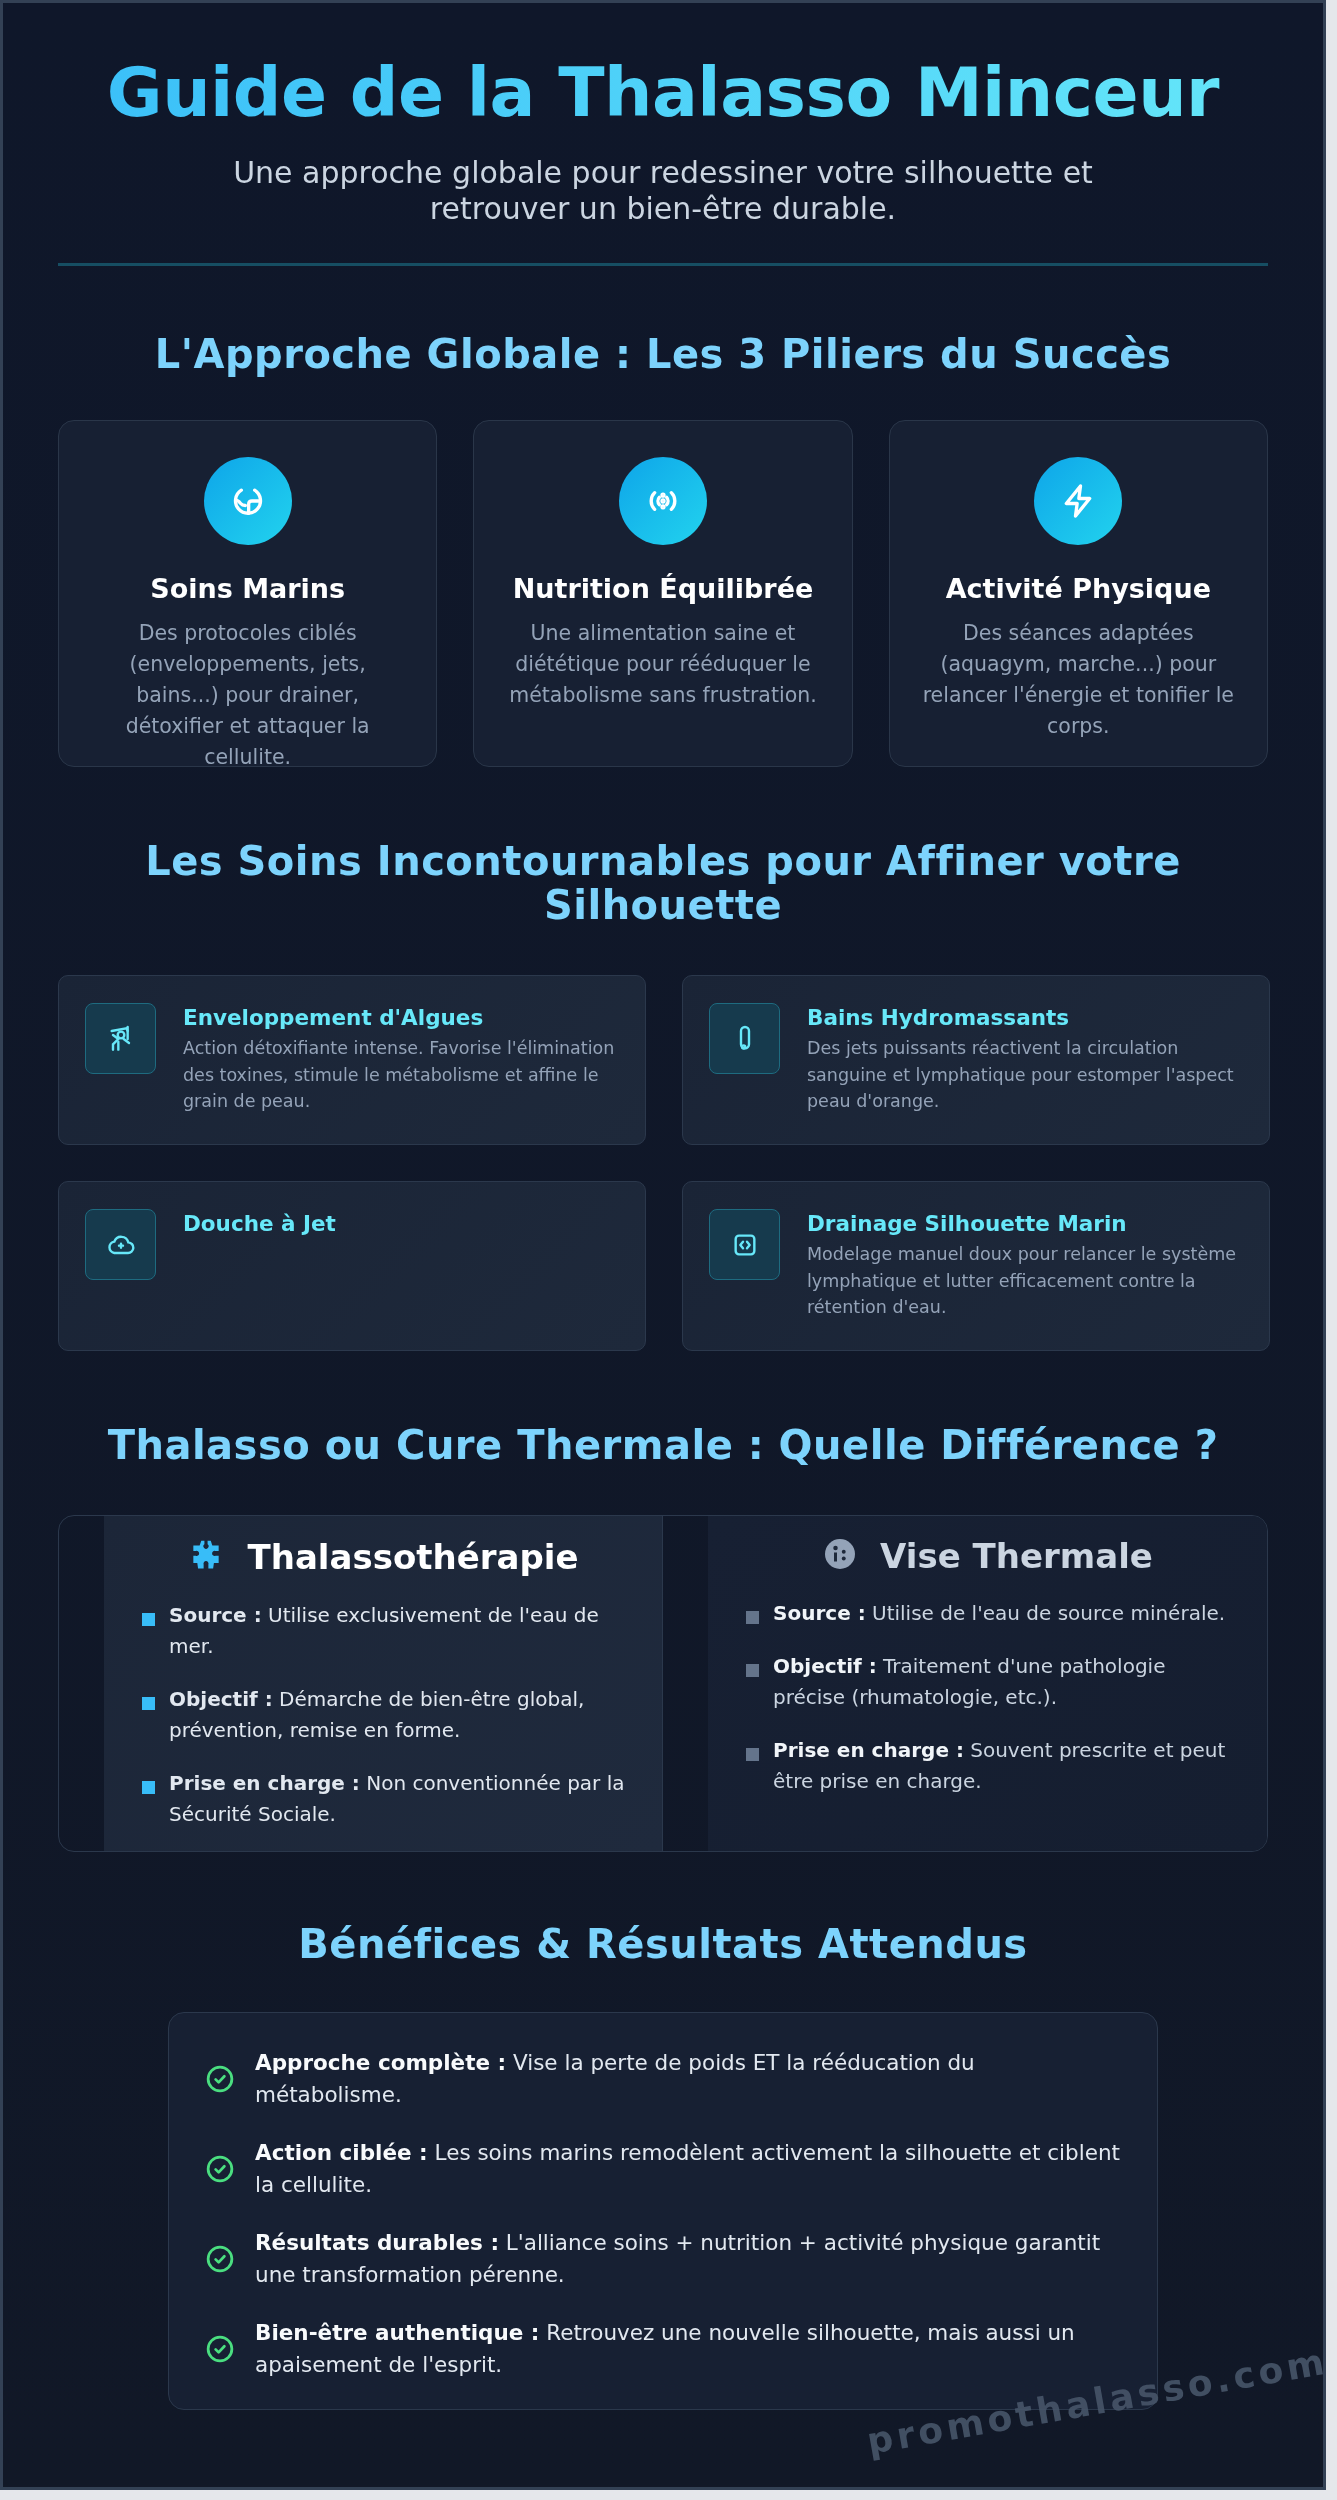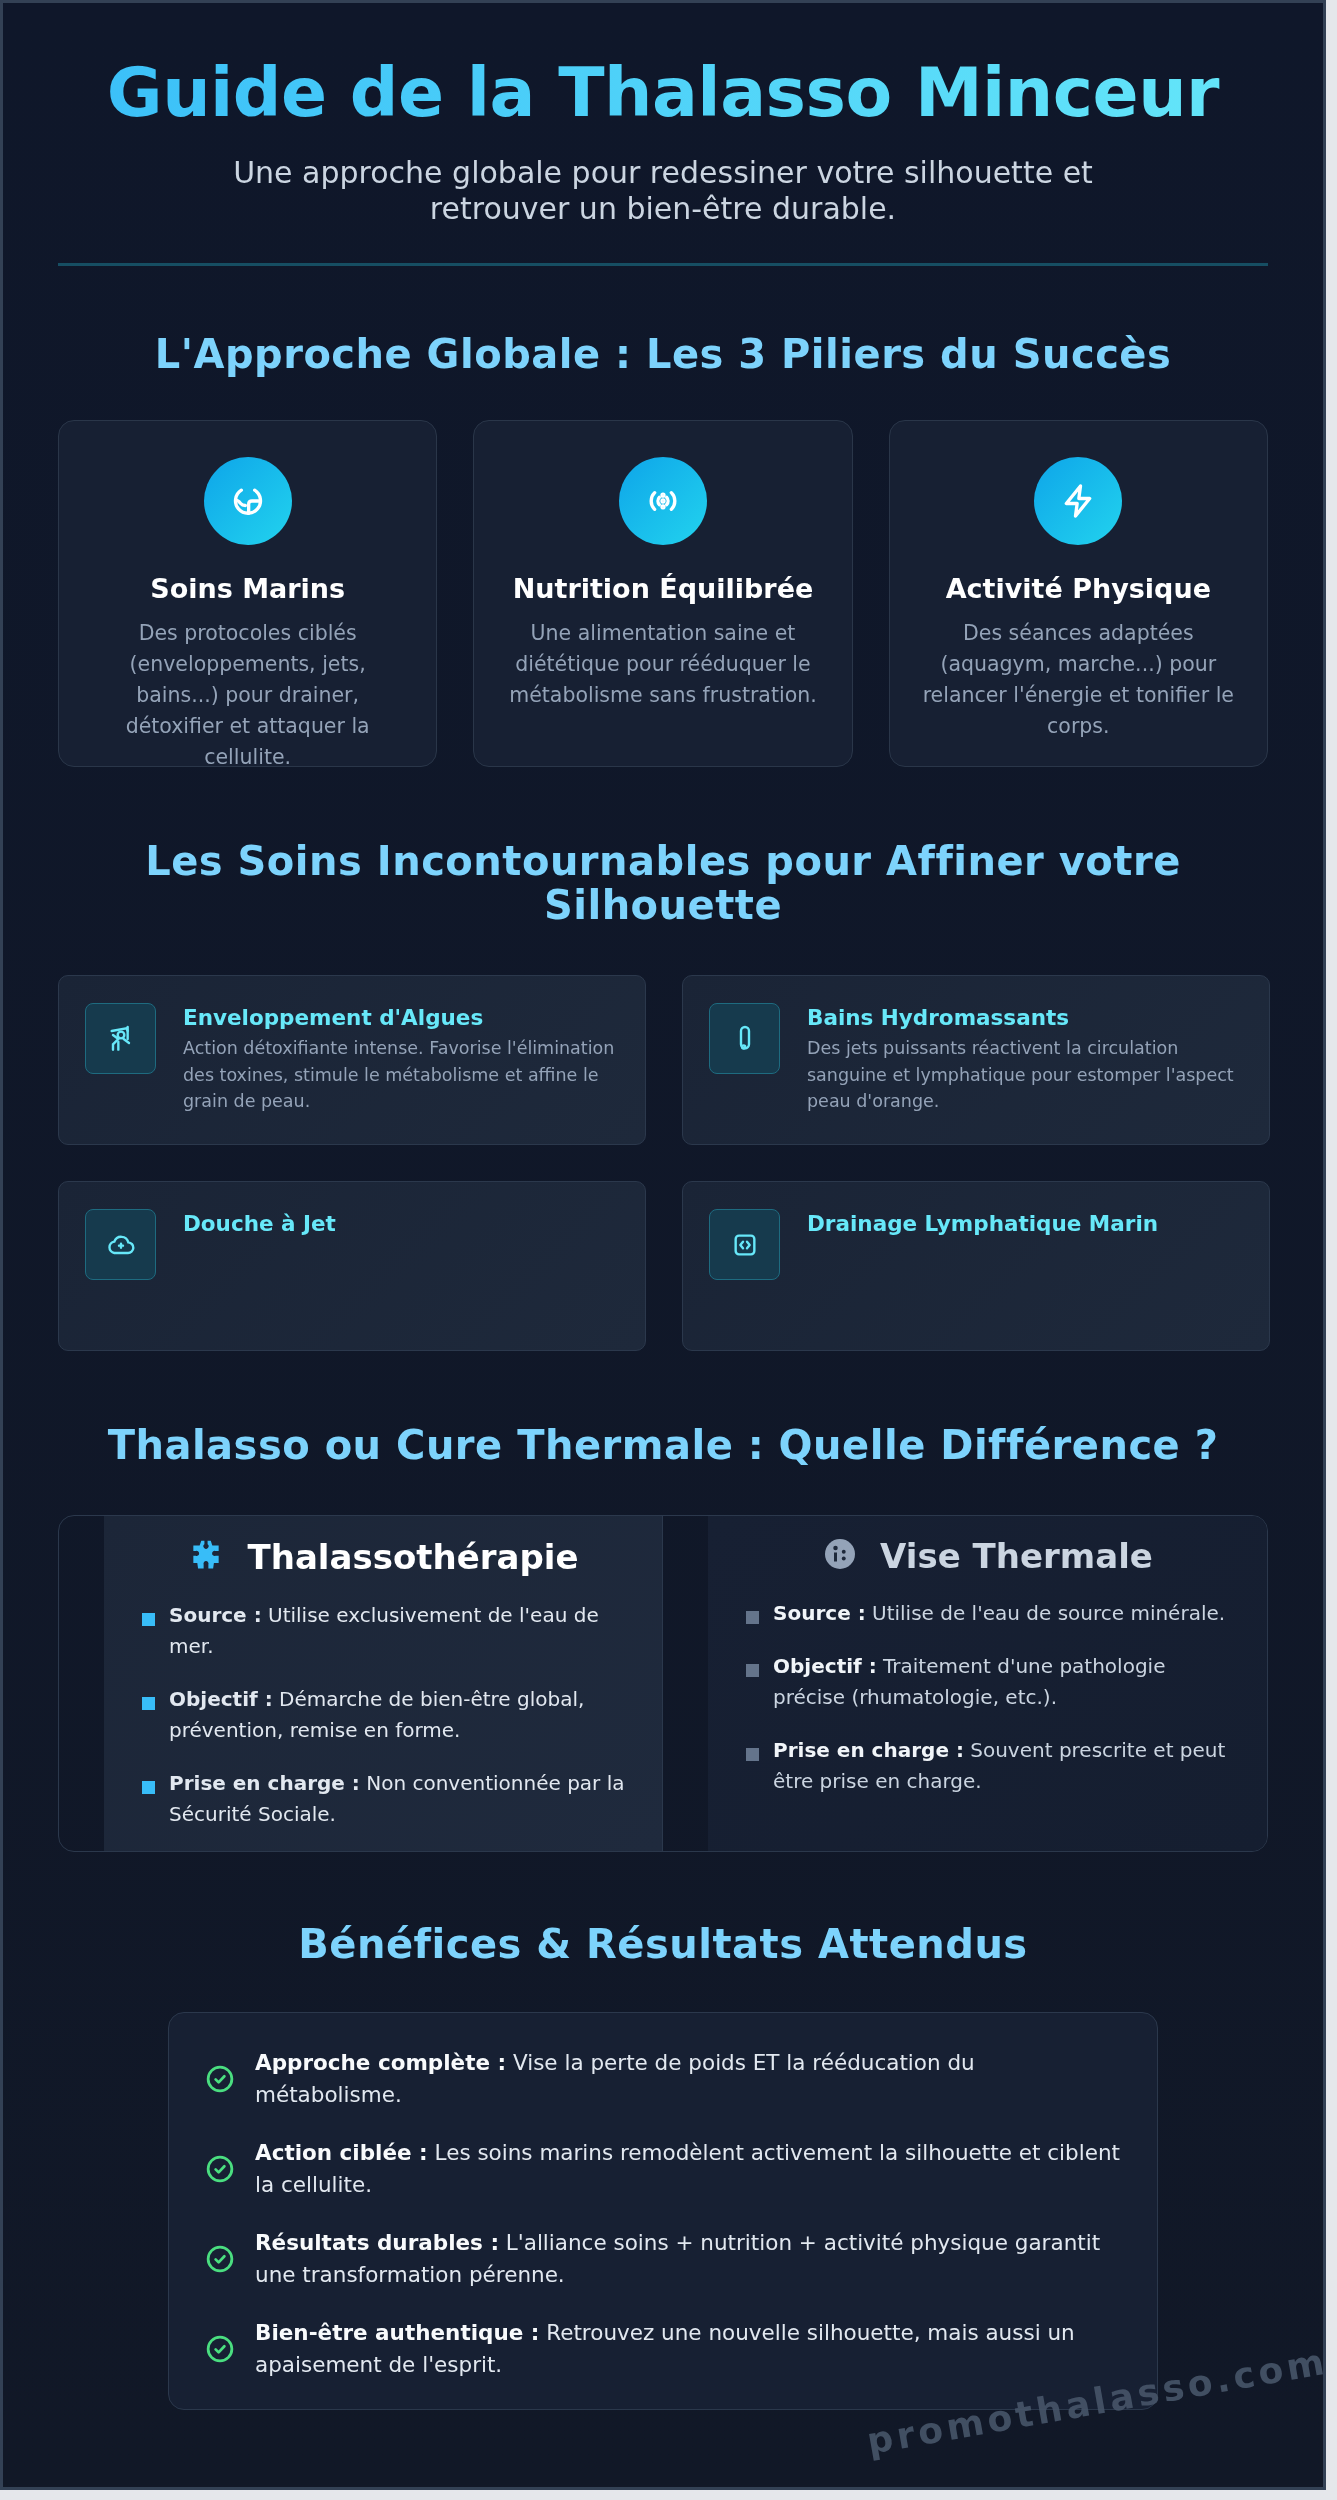--- a/index.html
+++ b/index.html
@@ -198,21 +198,22 @@
       </div>
       <div class="soin">
         <div class="soin-icon">
           <svg width="32" height="32" viewBox="0 0 24 24" fill="none" stroke="#67e8f9" stroke-width="1.8" stroke-linecap="round" stroke-linejoin="round">
               <rect x="5" y="5" width="14" height="14" rx="2.5"></rect>
               <path d="M10.5 9.5 8.5 12l2 2.5"></path>
               <path d="M13.5 9.5l2 2.5-2 2.5"></path>
             </svg>
         </div>
         <div class="soin-body">
-          <div class="soin-name">Drainage Lymphatique Marin</div>
+          <div class="soin-name">Drainage Silhouette Marin</div>
+          <p class="soin-desc">Modelage manuel doux pour relancer le système lymphatique et lutter efficacement contre la rétention d'eau.</p>
         </div>
       </div>
     </div>
   </section>
 
   <section>
     <h2 class="section-title compare-title">Thalasso ou Cure Thermale : Quelle Différence ?</h2>
     <div class="compare">
       <div class="col col-thalasso">
         <div class="col-head">

